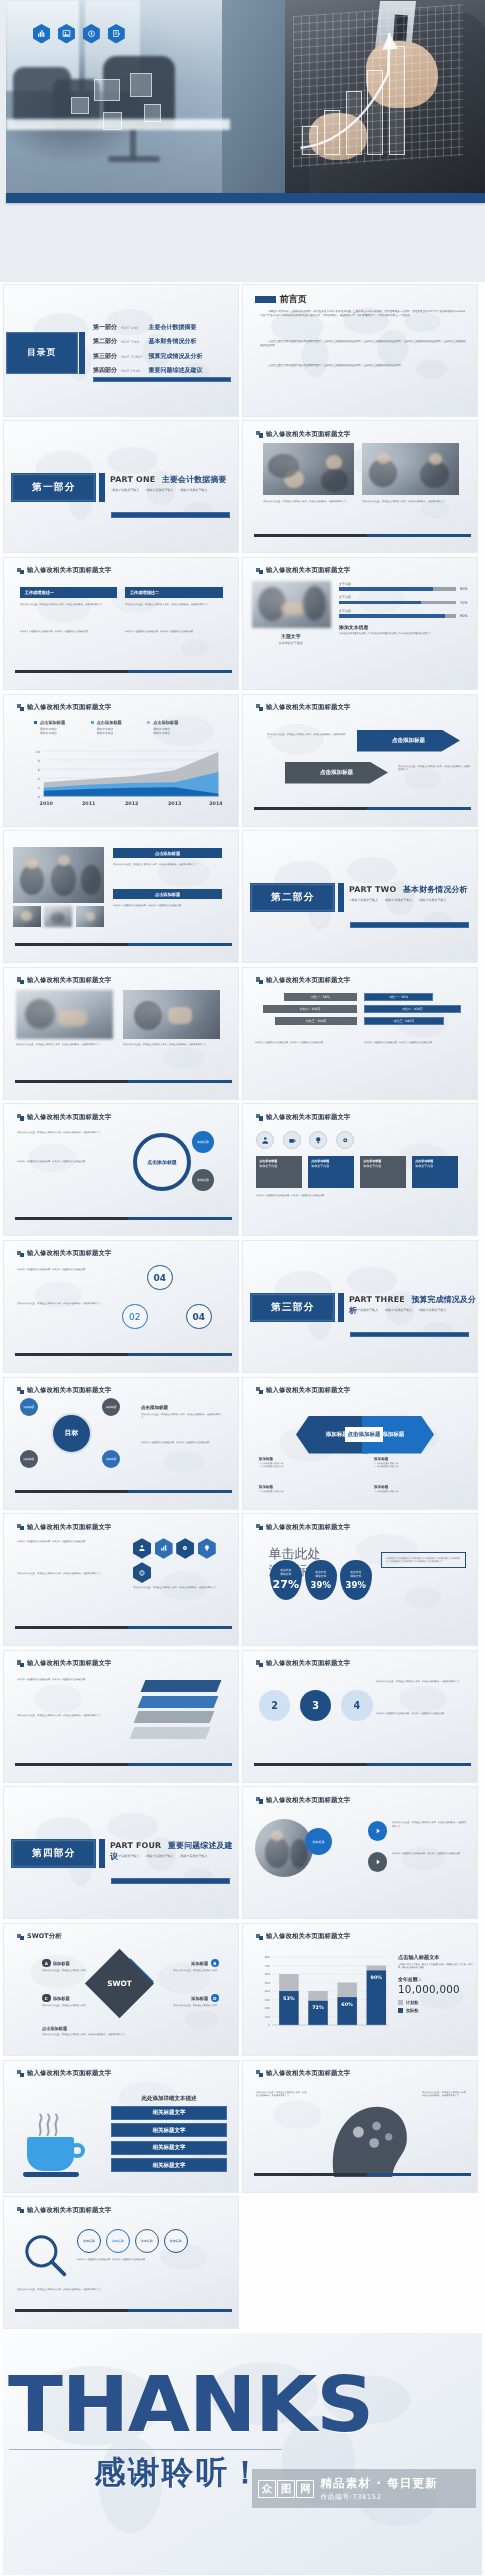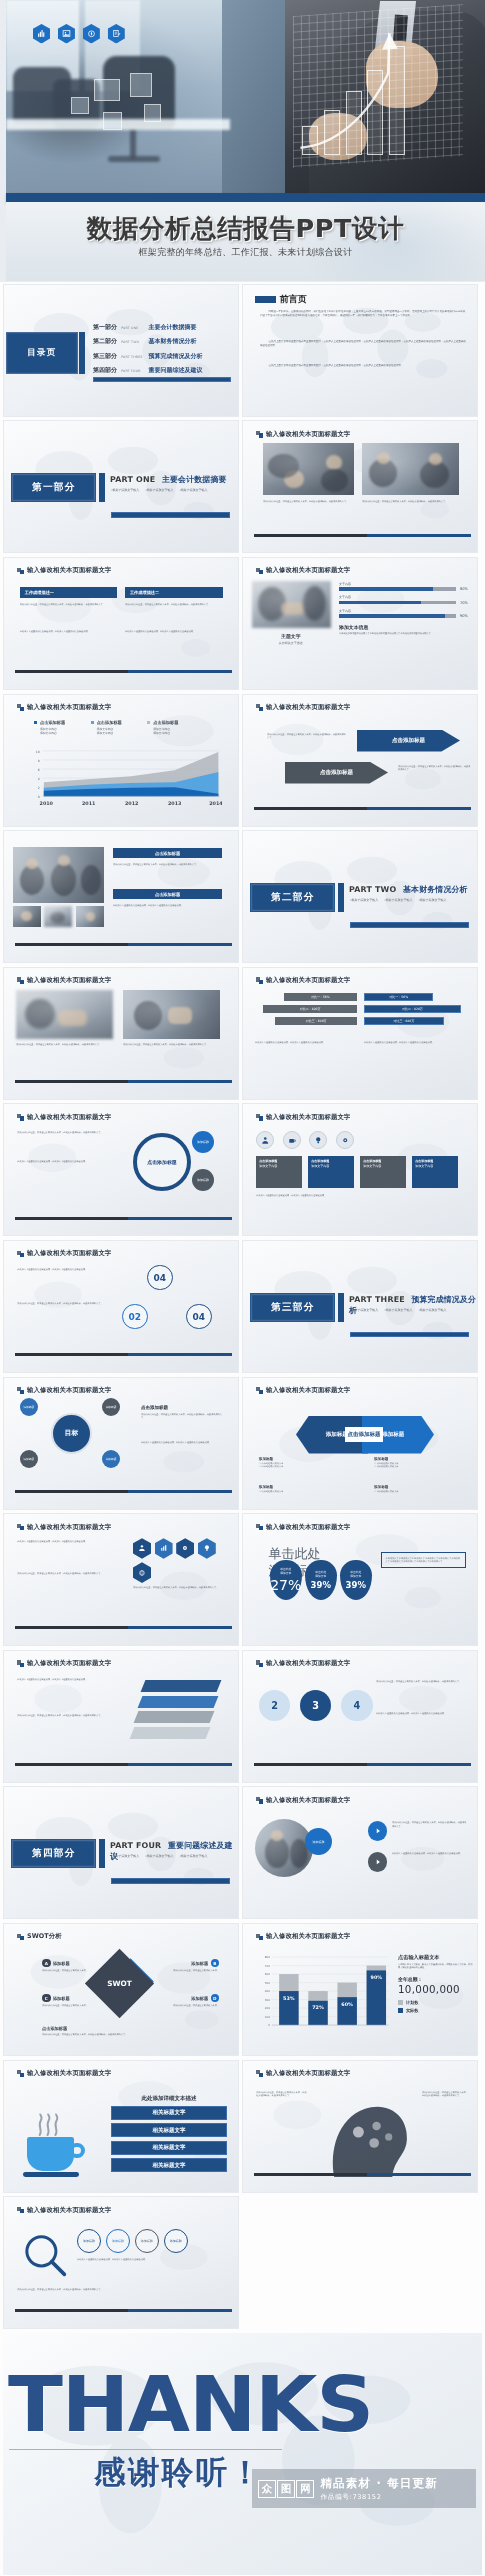--- a/index.html
+++ b/index.html
@@ -241,24 +241,20 @@
           <svg viewBox="0 0 16 16">
               <rect x="3" y="2.5" width="8" height="11" fill="none" stroke="#fff" stroke-width="1.3"></rect>
               <path d="M5 5.5h4M5 7.5h4M5 9.5h3" stroke="#fff" stroke-width="1"></path>
               <path d="M11 10 L14 7 L15 8 L12 11 Z"></path>
             </svg>
         </div>
       </div>
     </div>
 
     <div class="cover-band"></div>
-    <div class="cover-lower">
-      <div class="cover-title">数据分析总结报告PPT设计</div>
-      <div class="cover-sub">框架完整的年终总结、工作汇报、未来计划综合设计</div>
-    </div>
   </div>
 
   <div class="grid">
 
     <div class="slide">
       <div class="wmap">
         <svg viewBox="0 0 390 219">
             <g fill="#c9d3dc" opacity=".5">
           <ellipse cx="95" cy="75" rx="46" ry="28"></ellipse>
               <ellipse cx="125" cy="128" rx="20" ry="32"></ellipse>
@@ -803,21 +799,21 @@
         <span class="ico">
             <i class="a"></i>
             <i class="b"></i>
           </span>
         <span class="t">输入修改相关本页面标题文字</span>
       </div>
       <p class="micro" style="position:absolute;left:13.3px;top:27px;width:109px;">在此录入上述图表的综合描述说明，在此录入上述图表的综合描述说明。</p>
       <div class="circ" style="position:absolute;left:143px;top:24px;width:25.5px;height:25.5px;border:1.2px solid #1f4e85;color:#1f4e85;font-size:9px;font-weight:bold;background:#f4f7fa;">
         <span>04</span>
         </div>
-      <div class="circ" style="position:absolute;left:118px;top:63px;width:25.5px;height:25.5px;border:1.2px solid #1d6fc4;color:#1d6fc4;font-size:9px;font-weight:bold;background:#f4f7fa;">
+      <div class="circ" style="position:absolute;left:118px;top:63px;width:25.5px;height:25.5px;border:1.2px solid #1d6fc4;color:#1d6fc4;font-size:9px;font-weight:normal;background:#f4f7fa;">
         <span>02</span>
         </div>
       <div class="circ" style="position:absolute;left:182px;top:63px;width:25.5px;height:25.5px;border:1.2px solid #1f4e85;color:#1f4e85;font-size:9px;font-weight:bold;background:#f4f7fa;">
         <span>04</span>
         </div>
       <p class="micro" style="position:absolute;left:13.3px;top:61px;width:91px;">您的内容打在这里，或者通过复制您的文本后，在此框中选择粘贴，并选择只保留文字。</p>
       <div class="foot-band">
         <i style="width:52%;background:#2c333c;"></i>
           <i style="width:48%;background:#1f4e85;"></i>
       </div>
@@ -995,21 +991,21 @@
         <span class="ico">
             <i class="a"></i>
             <i class="b"></i>
           </span>
         <span class="t">输入修改相关本页面标题文字</span>
       </div>
       <div style="position:absolute;left:25.5px;top:31.5px;font-size:13px;color:#5b6673;line-height:1.3;width:58px;">单击此处添加标题</div>
       <div class="teardrop" style="position:absolute;left:27px;top:46px;width:31.5px;height:40px;">
         <span style="font-size:2.8px;text-align:center;line-height:1.4;white-space:pre-line;">单击此处
 添加文本</span>
-        <span style="font-size:14px;font-weight:normal;margin-top:1.2px;">27%</span>
+        <span style="font-size:11px;font-weight:bold;margin-top:1.2px;">27%</span>
       </div>
       <div class="teardrop" style="position:absolute;left:62px;top:46px;width:31.5px;height:40px;">
         <span style="font-size:2.8px;text-align:center;line-height:1.4;white-space:pre-line;">单击此处
 添加文本</span>
         <span style="font-size:8.5px;font-weight:bold;margin-top:1.2px;">39%</span>
       </div>
       <div class="teardrop" style="position:absolute;left:97px;top:46px;width:31.5px;height:40px;">
         <span style="font-size:2.8px;text-align:center;line-height:1.4;white-space:pre-line;">单击此处
 添加文本</span>
         <span style="font-size:8.5px;font-weight:bold;margin-top:1.2px;">39%</span>

